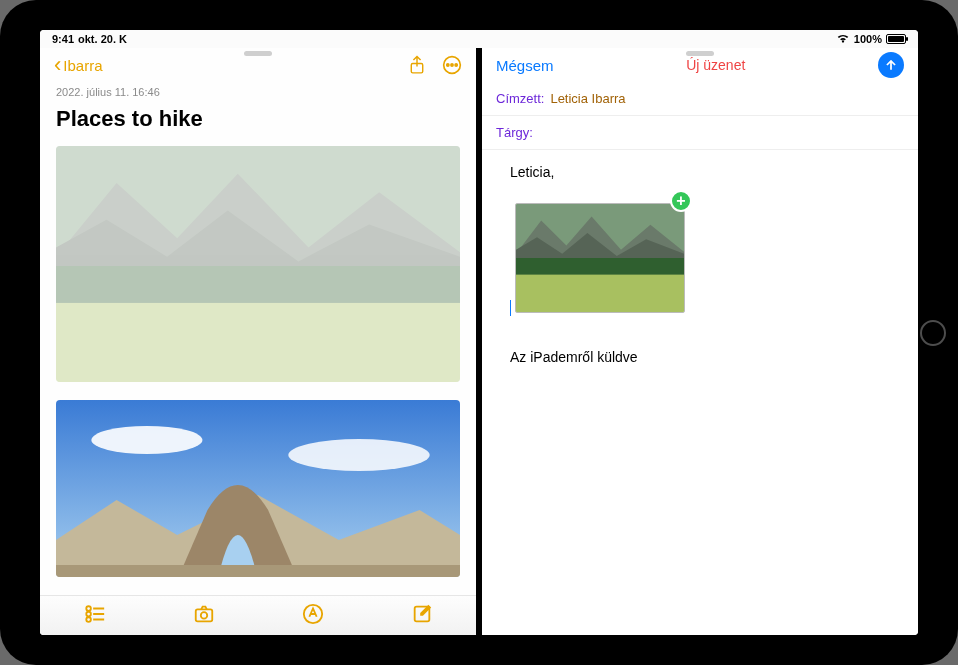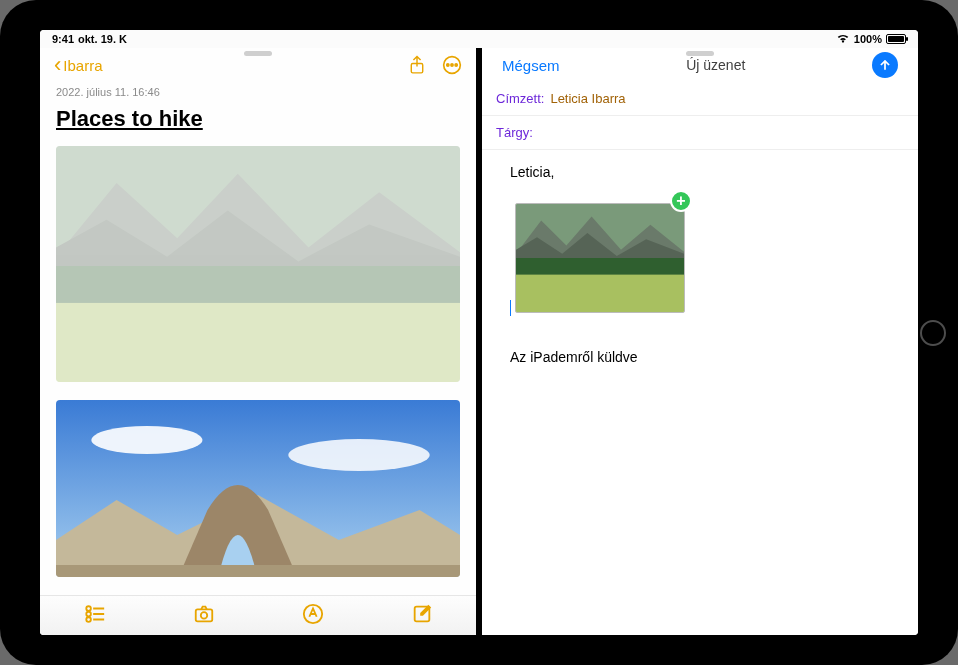--- a/index.html
+++ b/index.html
@@ -44,45 +44,45 @@
   }
   .back { display:flex; align-items:center; color:#e8a500; font-size:15px; gap:2px; }
   .chev { font-size:22px; line-height:0; }
   .pill-dots { position:absolute; top:3px; left:50%; transform:translateX(-50%);
     width:28px; height:5px; border-radius:3px; background:#cfcfcf; }
   .notes-actions { display:flex; align-items:center; gap:16px; color:#e8a500; }
   .icon { display:inline-block; }
   .share-icon svg, .more-icon svg, .send-icon svg { display:block; }
   .notes-body { flex:1; padding: 0 16px; overflow:hidden; display:flex; flex-direction:column; min-height:0;}
   .note-date { font-size:11px; color:#8a8a8a; margin:4px 0 8px;}
-  .note-title { font-size:22px; font-weight:700; margin-bottom:14px;text-decoration:underline;}
+  .note-title { font-size:22px; font-weight:700; margin-bottom:14px;}
   .photo { width:100%; border-radius:4px; margin-bottom:18px; overflow:hidden; position:relative; }
   .photo.dragging { opacity:0.35; }
 
   
   .mountain-scene { width:100%; height:240px; display:block; }
   .arch-scene { width:100%; height:180px; display:block; }
 
   .notes-toolbar {
     height: 40px; background: linear-gradient(#fdfdfd,#f2f2f2);
     border-top:1px solid #e6e6e6; display:flex; align-items:center;
     justify-content:space-around; color:#e8a500;
   }
   .notes-toolbar .tb-icon { width:22px; height:22px; }
 
   
   .mail-pane {
     flex: 1; background:#fff; display:flex; flex-direction:column; min-width:0; position:relative;
   }
   .mail-header {
     height:34px; display:flex; align-items:center; justify-content:space-between;
-    padding:0 20px;
+    padding:0 14px;
   }
   .cancel { color:#0a7aff; font-size:15px; }
-  .mail-title { color:#404040; font-size:14px; }
+  .mail-title { color:#ef4444; font-size:14px; }
   .send-btn { width:26px; height:26px; border-radius:50%; background:#0a7aff;
     display:flex; align-items:center; justify-content:center; color:#fff;}
   .mail-fields { font-size:13px; }
   .field { display:flex; align-items:center; gap:6px; padding:9px 14px; border-bottom:1px solid #eee;}
   .field .lbl { color:#6d28d9; }
   .recipient-val { color:#a16207; }
   .mail-body { padding:12px 28px; font-size:14px; line-height:1.5; position:relative; }
   .cursor { display:inline-block; width:1px; height:16px; background:#0a7aff; vertical-align:text-bottom;}
   .drag-thumb {
     margin-top:6px; width:170px; height:110px; position:relative; border:1px solid #bbb;
@@ -104,21 +104,21 @@
 </head>
 <body>
 
 <div class="device-frame">
   <div class="home-button"></div>
   <div class="screen">
 
     <div class="status-bar">
       <div class="status-left">
         <span>9:41</span>
-        <span>okt. 19. K</span>
+        <span>okt. 20. K</span>
       </div>
       <div class="status-right">
         <span class="icon">
           <svg class="wifi-icon" viewBox="0 0 24 20">
               <path d="M12 18a2 2 0 100-4 2 2 0 000 4zm-5-6a8 8 0 0110 0l-2 2a5 5 0 00-6 0zm-4-4a14 14 0 0118 0l-2 2a11 11 0 00-14 0z" fill="#000"></path>
             </svg>
         </span>
         <span>100%</span>
         <span class="battery">
             <span class="fill"></span>

